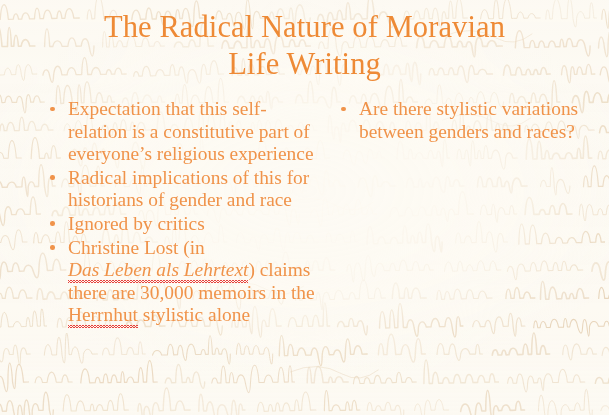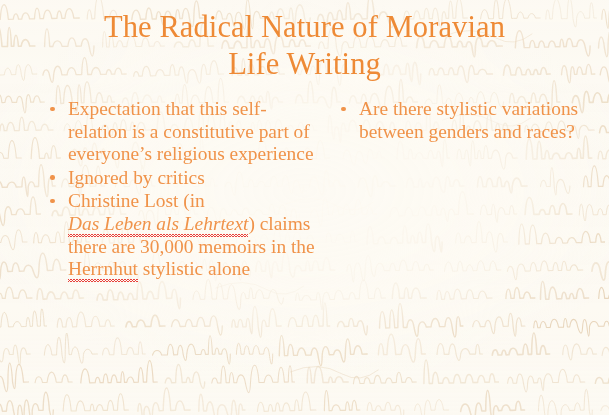--- a/index.html
+++ b/index.html
@@ -306,20 +306,24 @@
 
   <div id="columns">
     <div class="column" id="col-left">
       <ul class="bullets">
           <li class="bullet">
             <span class="dot"></span>
             <span class="txt"><span>Expectation that this self-relation is a constitutive part of everyone’s religious experience</span></span>
           </li>
           <li class="bullet">
             <span class="dot"></span>
+            <span class="txt"><span>Radical implications of this for historians of gender and race</span></span>
+          </li>
+          <li class="bullet">
+            <span class="dot"></span>
             <span class="txt"><span>Ignored by critics</span></span>
           </li>
           <li class="bullet">
             <span class="dot"></span>
             <span class="txt"><span>Christine Lost (in </span><span class="it sq">Das Leben  als Lehrtext</span><span>) claims there are 30,000 memoirs in the </span><span class="sq">Herrnhut</span><span> stylistic alone</span></span>
           </li>
         </ul>
     </div>
     <div class="column" id="col-right">
       <ul class="bullets">

